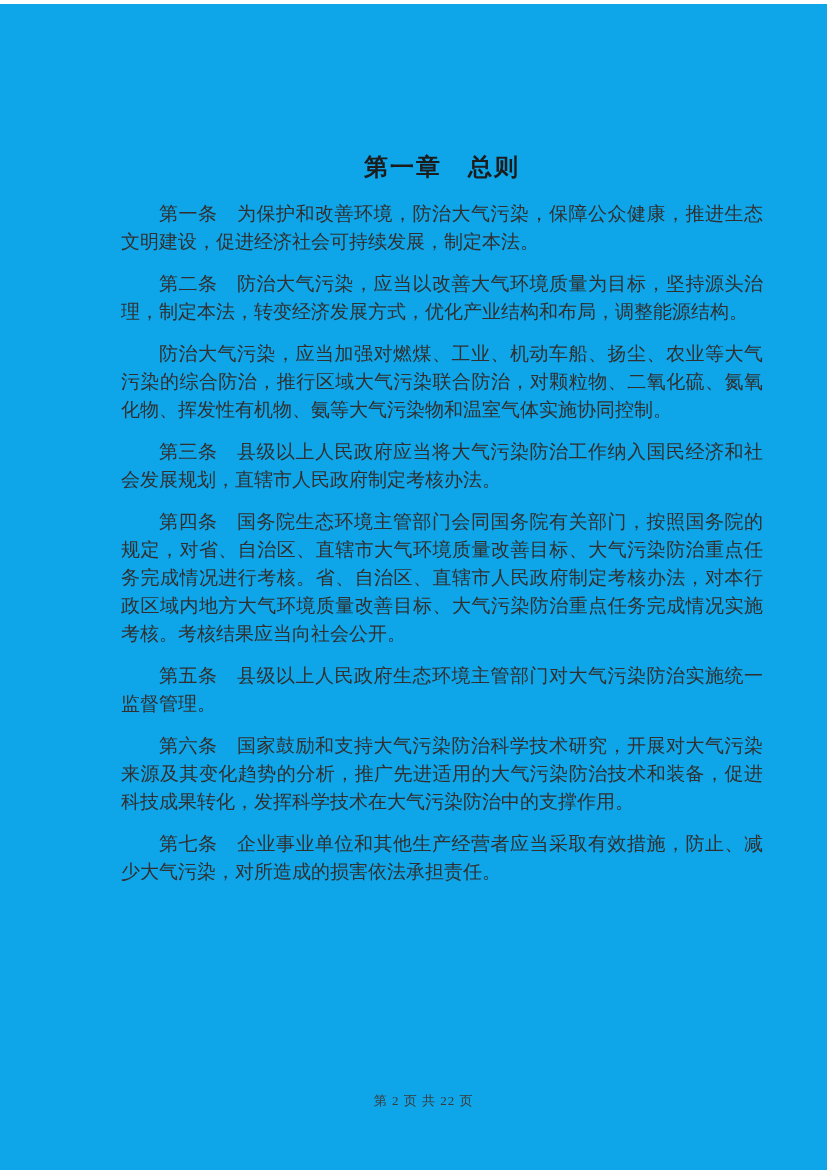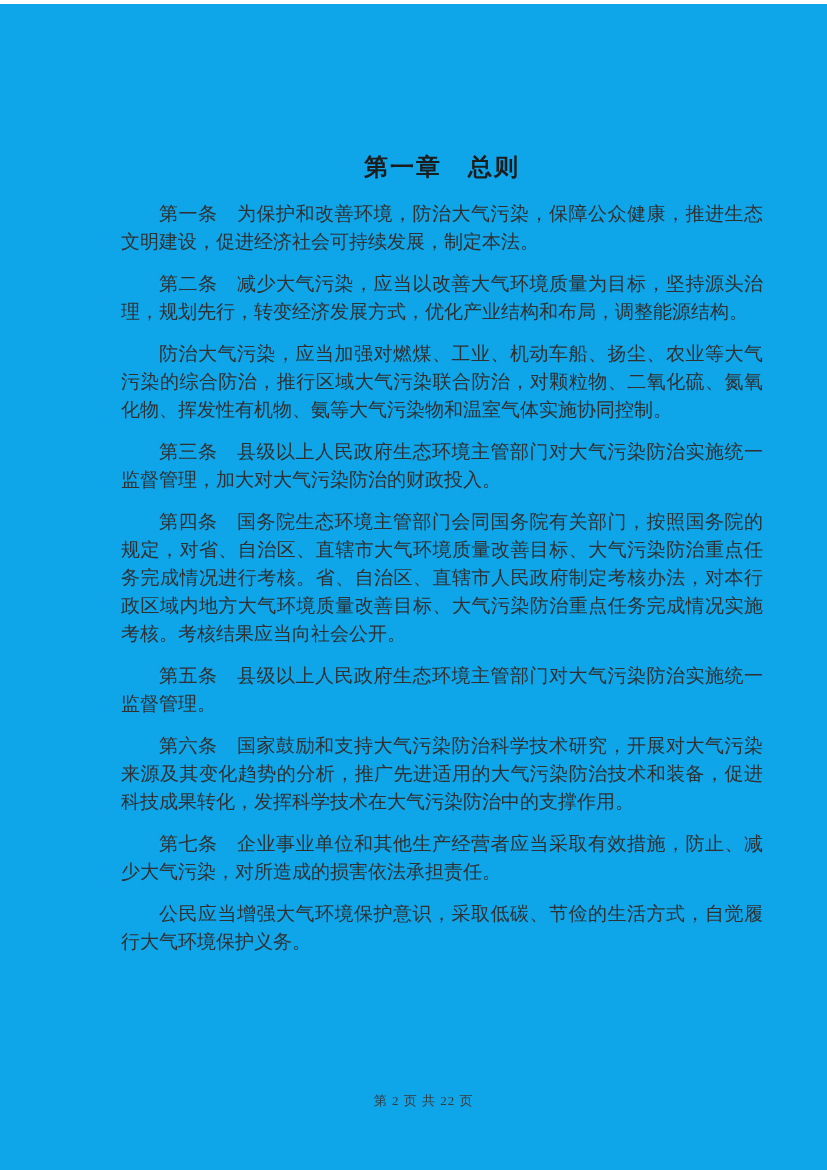--- a/index.html
+++ b/index.html
@@ -56,27 +56,26 @@
 </style>
 </head>
 <body>
 
 <div class="page">
 
   <h1 class="chapter-title">第一章　总则</h1>
 
   <div class="body-text">
     <p class="para">第一条　为保护和改善环境，防治大气污染，保障公众健康，推进生态文明建设，促进经济社会可持续发展，制定本法。</p>
-    <p class="para">第二条　减少大气污染，应当以改善大气环境质量为目标，坚持源头治理，规划先行，转变经济发展方式，优化产业结构和布局，调整能源结构。</p>
+    <p class="para">第二条　防治大气污染，应当以改善大气环境质量为目标，坚持源头治理，制定本法，转变经济发展方式，优化产业结构和布局，调整能源结构。</p>
     <p class="para">防治大气污染，应当加强对燃煤、工业、机动车船、扬尘、农业等大气污染的综合防治，推行区域大气污染联合防治，对颗粒物、二氧化硫、氮氧化物、挥发性有机物、氨等大气污染物和温室气体实施协同控制。</p>
-    <p class="para">第三条　县级以上人民政府生态环境主管部门对大气污染防治实施统一监督管理，加大对大气污染防治的财政投入。</p>
+    <p class="para">第三条　县级以上人民政府应当将大气污染防治工作纳入国民经济和社会发展规划，直辖市人民政府制定考核办法。</p>
     <p class="para">第四条　国务院生态环境主管部门会同国务院有关部门，按照国务院的规定，对省、自治区、直辖市大气环境质量改善目标、大气污染防治重点任务完成情况进行考核。省、自治区、直辖市人民政府制定考核办法，对本行政区域内地方大气环境质量改善目标、大气污染防治重点任务完成情况实施考核。考核结果应当向社会公开。</p>
     <p class="para">第五条　县级以上人民政府生态环境主管部门对大气污染防治实施统一监督管理。</p>
     <p class="para">第六条　国家鼓励和支持大气污染防治科学技术研究，开展对大气污染来源及其变化趋势的分析，推广先进适用的大气污染防治技术和装备，促进科技成果转化，发挥科学技术在大气污染防治中的支撑作用。</p>
     <p class="para">第七条　企业事业单位和其他生产经营者应当采取有效措施，防止、减少大气污染，对所造成的损害依法承担责任。</p>
-    <p class="para">公民应当增强大气环境保护意识，采取低碳、节俭的生活方式，自觉履行大气环境保护义务。</p>
   </div>
 
   <div class="footer">
     <span>第 2 页 共 22 页</span>
   </div>
 
 </div>
 
 </body></html>

